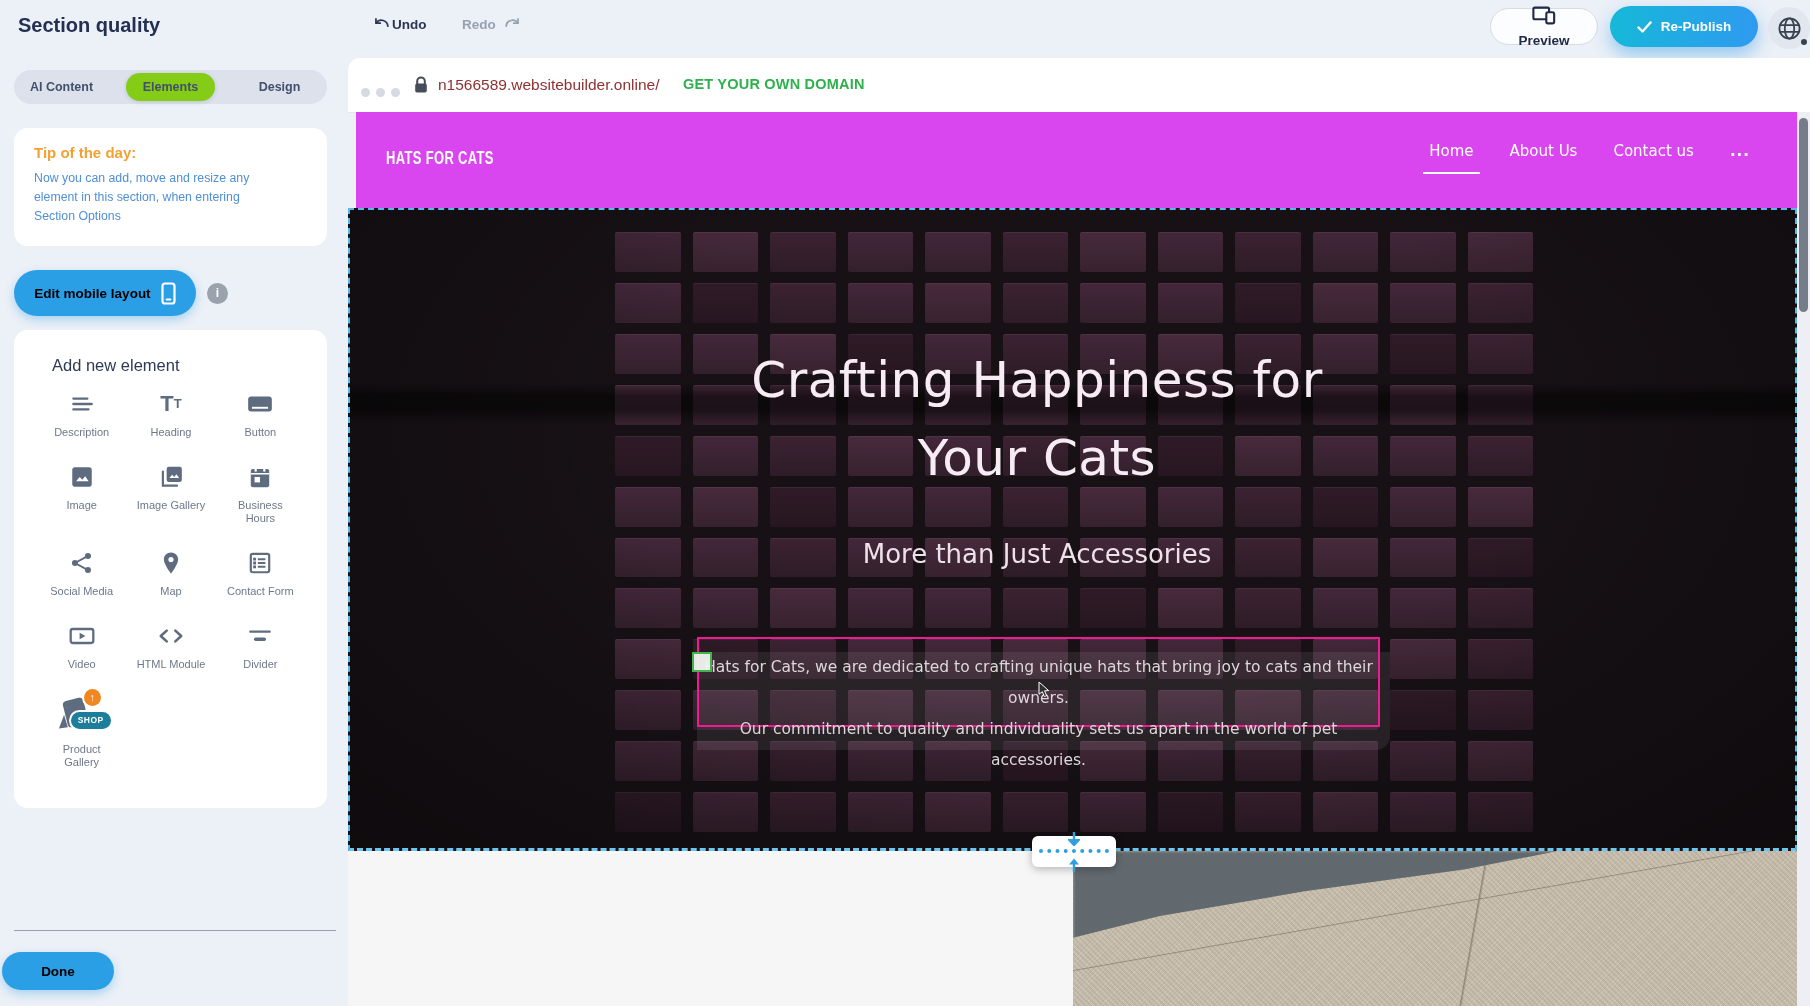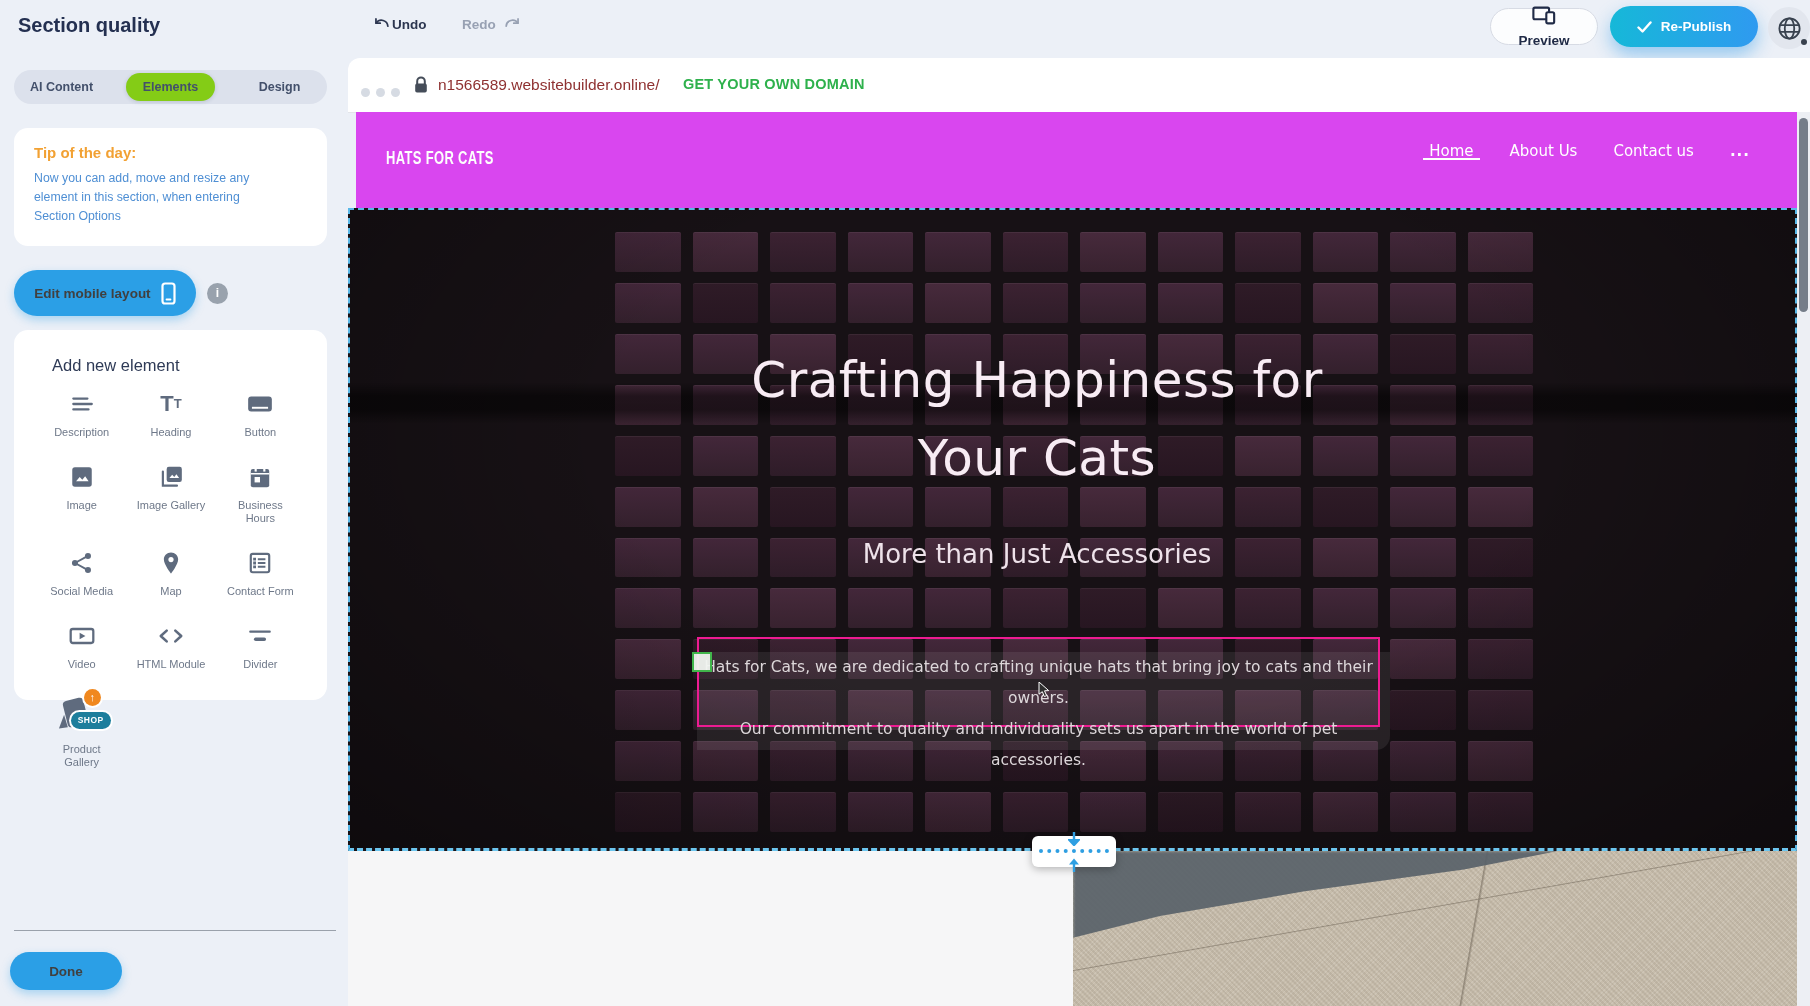--- a/index.html
+++ b/index.html
@@ -9,49 +9,49 @@
   .panel-title{position:absolute;left:18px;top:14px;font-size:20px;font-weight:700;color:#243051;}
   .tabs{position:absolute;left:14px;top:70px;width:313px;height:34px;background:#dce1ec;
         border-radius:17px;display:flex;padding:3px;box-sizing:border-box;gap:20px;}
   .tab{flex:1;height:28px;line-height:28px;text-align:center;font-size:12.5px;font-weight:700;
        color:#43506b;border-radius:14px;cursor:pointer;}
   .tab.active{background:#84cc16;box-shadow:0 1px 4px rgba(40,60,100,.18);text-align:center;}
   .tip-card{position:absolute;left:14px;top:128px;width:313px;height:118px;background:#fff;
             border-radius:14px;box-sizing:border-box;padding:16px 20px;}
   .tip-title{font-size:15px;font-weight:700;color:#f2a133;margin-bottom:8px;}
   .tip-body{font-size:12.3px;color:#4f8fd4;line-height:1.55;width:248px;}
-  .btn-blue{background:#2b9fe6;color:#404040;font-weight:700;border:none;border-radius:23px;
+  .btn-blue{background:#2b9fe6;color:#000000;font-weight:700;border:none;border-radius:23px;
             font-family:"Liberation Sans",sans-serif;cursor:pointer;
             display:flex;align-items:center;justify-content:center;}
   .edit-mobile{position:absolute;left:14px;top:270px;width:182px;height:46px;font-size:13.5px;gap:10px;
                box-shadow:0 4px 10px rgba(43,159,230,.35);}
   .info-dot{position:absolute;left:207px;top:283px;width:21px;height:21px;border-radius:50%;
             background:#99a2ad;color:#fff;font-size:12px;font-weight:700;text-align:center;
             line-height:21px;cursor:pointer;}
-  .elements-card{position:absolute;left:14px;top:330px;width:313px;height:370px;background:#fff;border-radius:14px;}
+  .elements-card{position:absolute;left:14px;top:330px;width:313px;height:478px;background:#fff;border-radius:14px;}
   .elements-title{position:absolute;left:38px;top:26px;font-size:16.5px;color:#2e3a56;}
   .el-grid{position:absolute;left:26px;top:58px;width:262px;display:grid;
            grid-template-columns:repeat(3,1fr);row-gap:22px;column-gap:6px;}
   .el{display:flex;flex-direction:column;align-items:center;cursor:pointer;}
   .el-ic{height:32px;display:flex;align-items:center;justify-content:center;}
   .el-lb{margin-top:6px;font-size:11px;line-height:13px;color:#6e7889;text-align:center;max-width:72px;}
   .tt{color:#5f6b7e;font-weight:700;font-size:22px;line-height:26px;}
   .tt small{font-size:13px;font-weight:700;}
   .pg-ic{position:relative;width:54px;height:44px;}
   .pg-bag{position:absolute;left:10px;top:6px;width:21px;height:27px;background:#5f6b7e;border-radius:4px;
           transform:rotate(-14deg);}
   .pg-tri{position:absolute;left:3px;top:22px;width:0;height:0;border-left:7px solid transparent;
           border-right:2px solid transparent;border-bottom:13px solid #5f6b7e;transform:rotate(-8deg);}
   .pg-up{position:absolute;left:29px;top:-4px;width:17px;height:17px;border-radius:50%;background:#f0881f;
          box-shadow:0 0 0 2px #fff;color:#fff;font-size:11px;font-weight:700;text-align:center;line-height:17px;}
   .pg-shop{position:absolute;left:16px;top:19px;width:40px;height:17px;border-radius:9px;background:#1d7e9c;
            box-shadow:0 0 0 2px #fff;color:#fff;font-size:8.5px;font-weight:700;letter-spacing:.4px;
            text-align:center;line-height:17px;}
   .panel-divider{position:absolute;left:14px;top:930px;width:322px;height:0;border-top:1px solid #9aa1ab;}
-  .done-btn{position:absolute;left:10px;top:952px;width:112px;height:38px;border-radius:19px;font-size:13.5px;
+  .done-btn{position:absolute;left:2px;top:952px;width:112px;height:38px;border-radius:19px;font-size:13.5px;
             box-shadow:0 4px 10px rgba(43,159,230,.35);}
   
   .undo{position:absolute;left:372px;top:15px;display:flex;align-items:center;gap:1px;cursor:pointer;
         font-size:13.5px;font-weight:700;color:#2c3650;}
   .redo{position:absolute;left:462px;top:15px;display:flex;align-items:center;gap:7px;cursor:pointer;
         font-size:13.5px;font-weight:700;color:#98a1b3;}
   .preview-btn{position:absolute;left:1490px;top:8px;width:108px;height:37px;border-radius:19px;background:#fcfdfe;
         border:1.5px solid #d7dbe4;display:flex;align-items:center;justify-content:center;gap:8px;
         font-size:13.5px;font-weight:700;color:#202b47;cursor:pointer;box-sizing:border-box;flex-direction:column;}
   .republish-btn{position:absolute;left:1610px;top:6px;width:148px;height:41px;border-radius:21px;border:none;
@@ -68,21 +68,21 @@
   .lock{position:absolute;left:414px;top:76px;}
   .url{position:absolute;left:438px;top:76px;font-size:15.5px;color:#8f3131;}
   .domain-cta{position:absolute;left:683px;top:76px;font-size:14.5px;font-weight:700;color:#2eb14c;
         letter-spacing:.2px;cursor:pointer;}
   
   .site-header{position:absolute;left:348px;top:112px;width:1462px;height:96px;background:#d946ef;margin-left:8px;}
   .brand{position:absolute;left:30px;top:36px;color:#fdfdfd;font-weight:700;font-size:18px;letter-spacing:.5px;
         transform:scaleX(.72);transform-origin:left;white-space:nowrap;font-family:"Liberation Sans",sans-serif;}
   .nav{position:absolute;right:68px;top:30px;display:flex;gap:36px;color:#fff;font-size:15px;
         font-family:"DejaVu Sans",sans-serif;}
-  .nav-item{position:relative;cursor:pointer;padding-bottom:0;}
+  .nav-item{position:relative;cursor:pointer;padding-bottom:14px;}
   .nav-item.active::after{content:"";position:absolute;left:-6px;right:-6px;bottom:0;height:2.5px;background:#fff;}
   .nav-more{letter-spacing:1px;font-weight:700;}
   .hero{position:absolute;left:348px;top:208px;width:1449px;height:643px;box-sizing:border-box;
         background:#171115;border:2px dashed #58b8e8;border-bottom:3px dashed #6cc6ef;overflow:hidden;}
   .tiles{position:absolute;left:265px;top:22px;width:918px;height:600px;display:grid;z-index:1;
         grid-template-columns:repeat(12,1fr);grid-template-rows:repeat(12,1fr);column-gap:12px;row-gap:11px;}
   .tile{background:linear-gradient(#43273a,#33202c);border-radius:2px;
         box-shadow:inset 0 1px 0 rgba(255,255,255,.06);}
   .tile:nth-child(3n){background:linear-gradient(#3c2232,#2e1c28);}
   .tile:nth-child(7n){background:linear-gradient(#2f1b27,#271621);}

